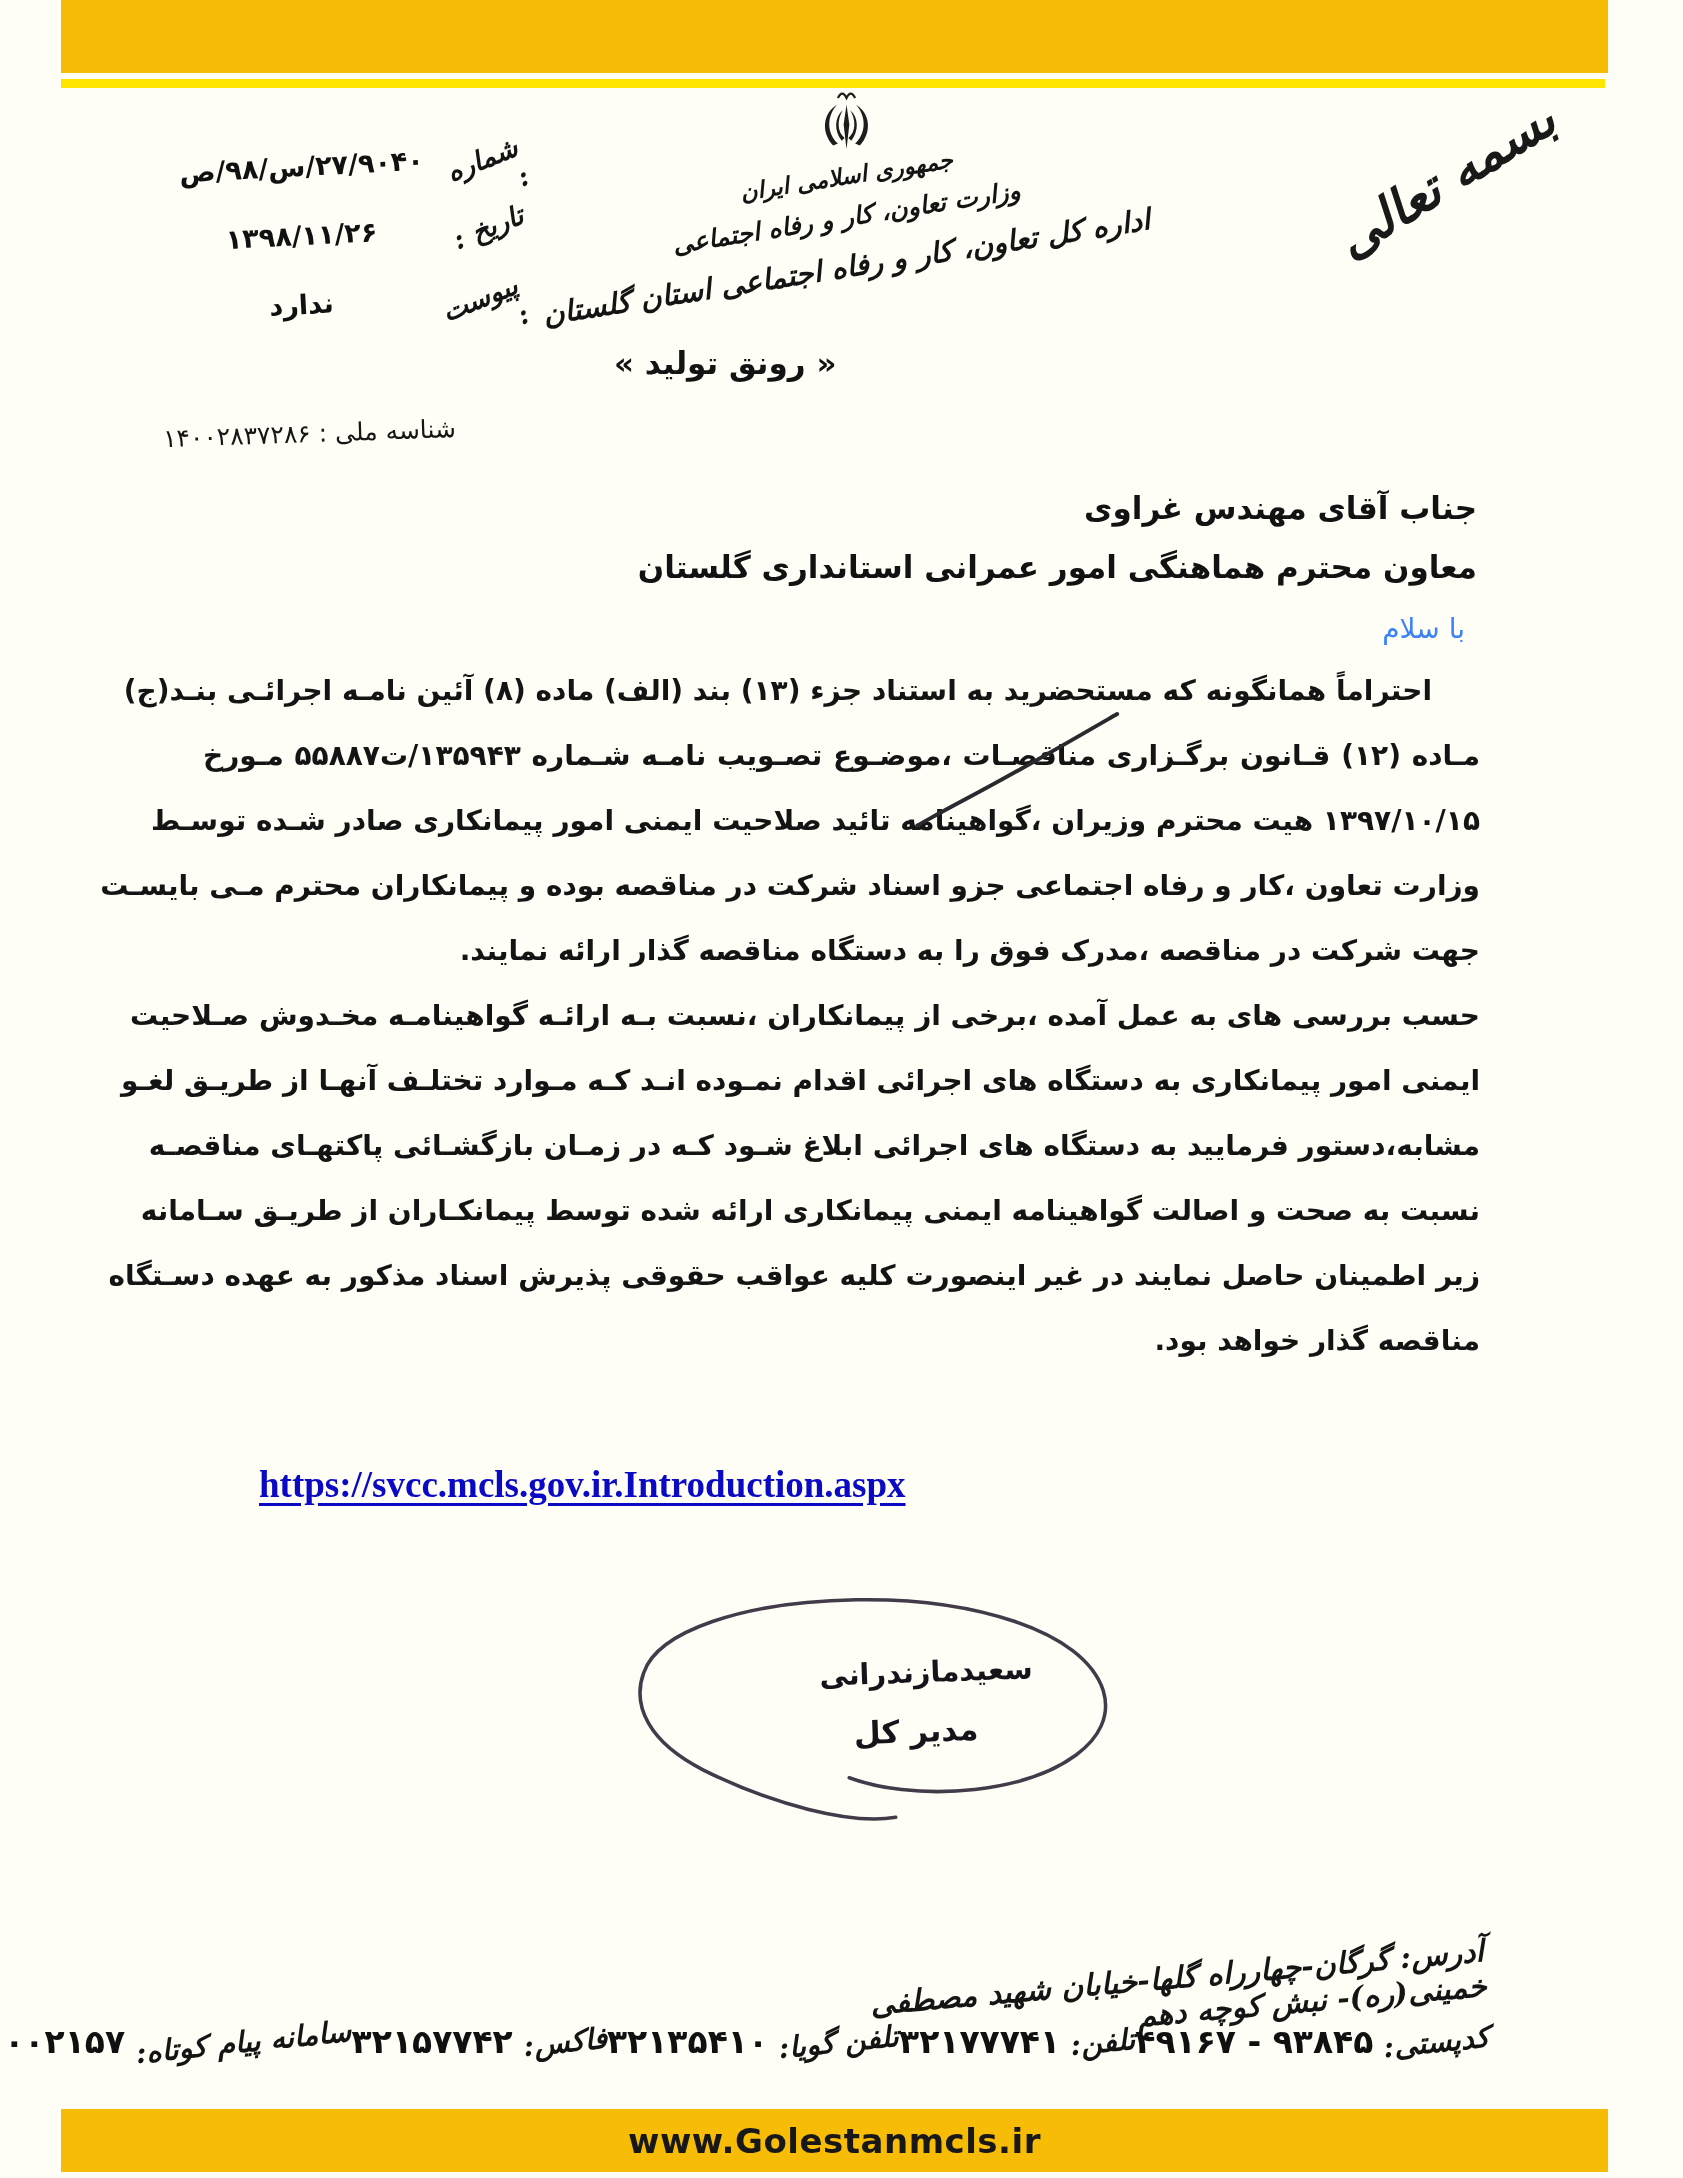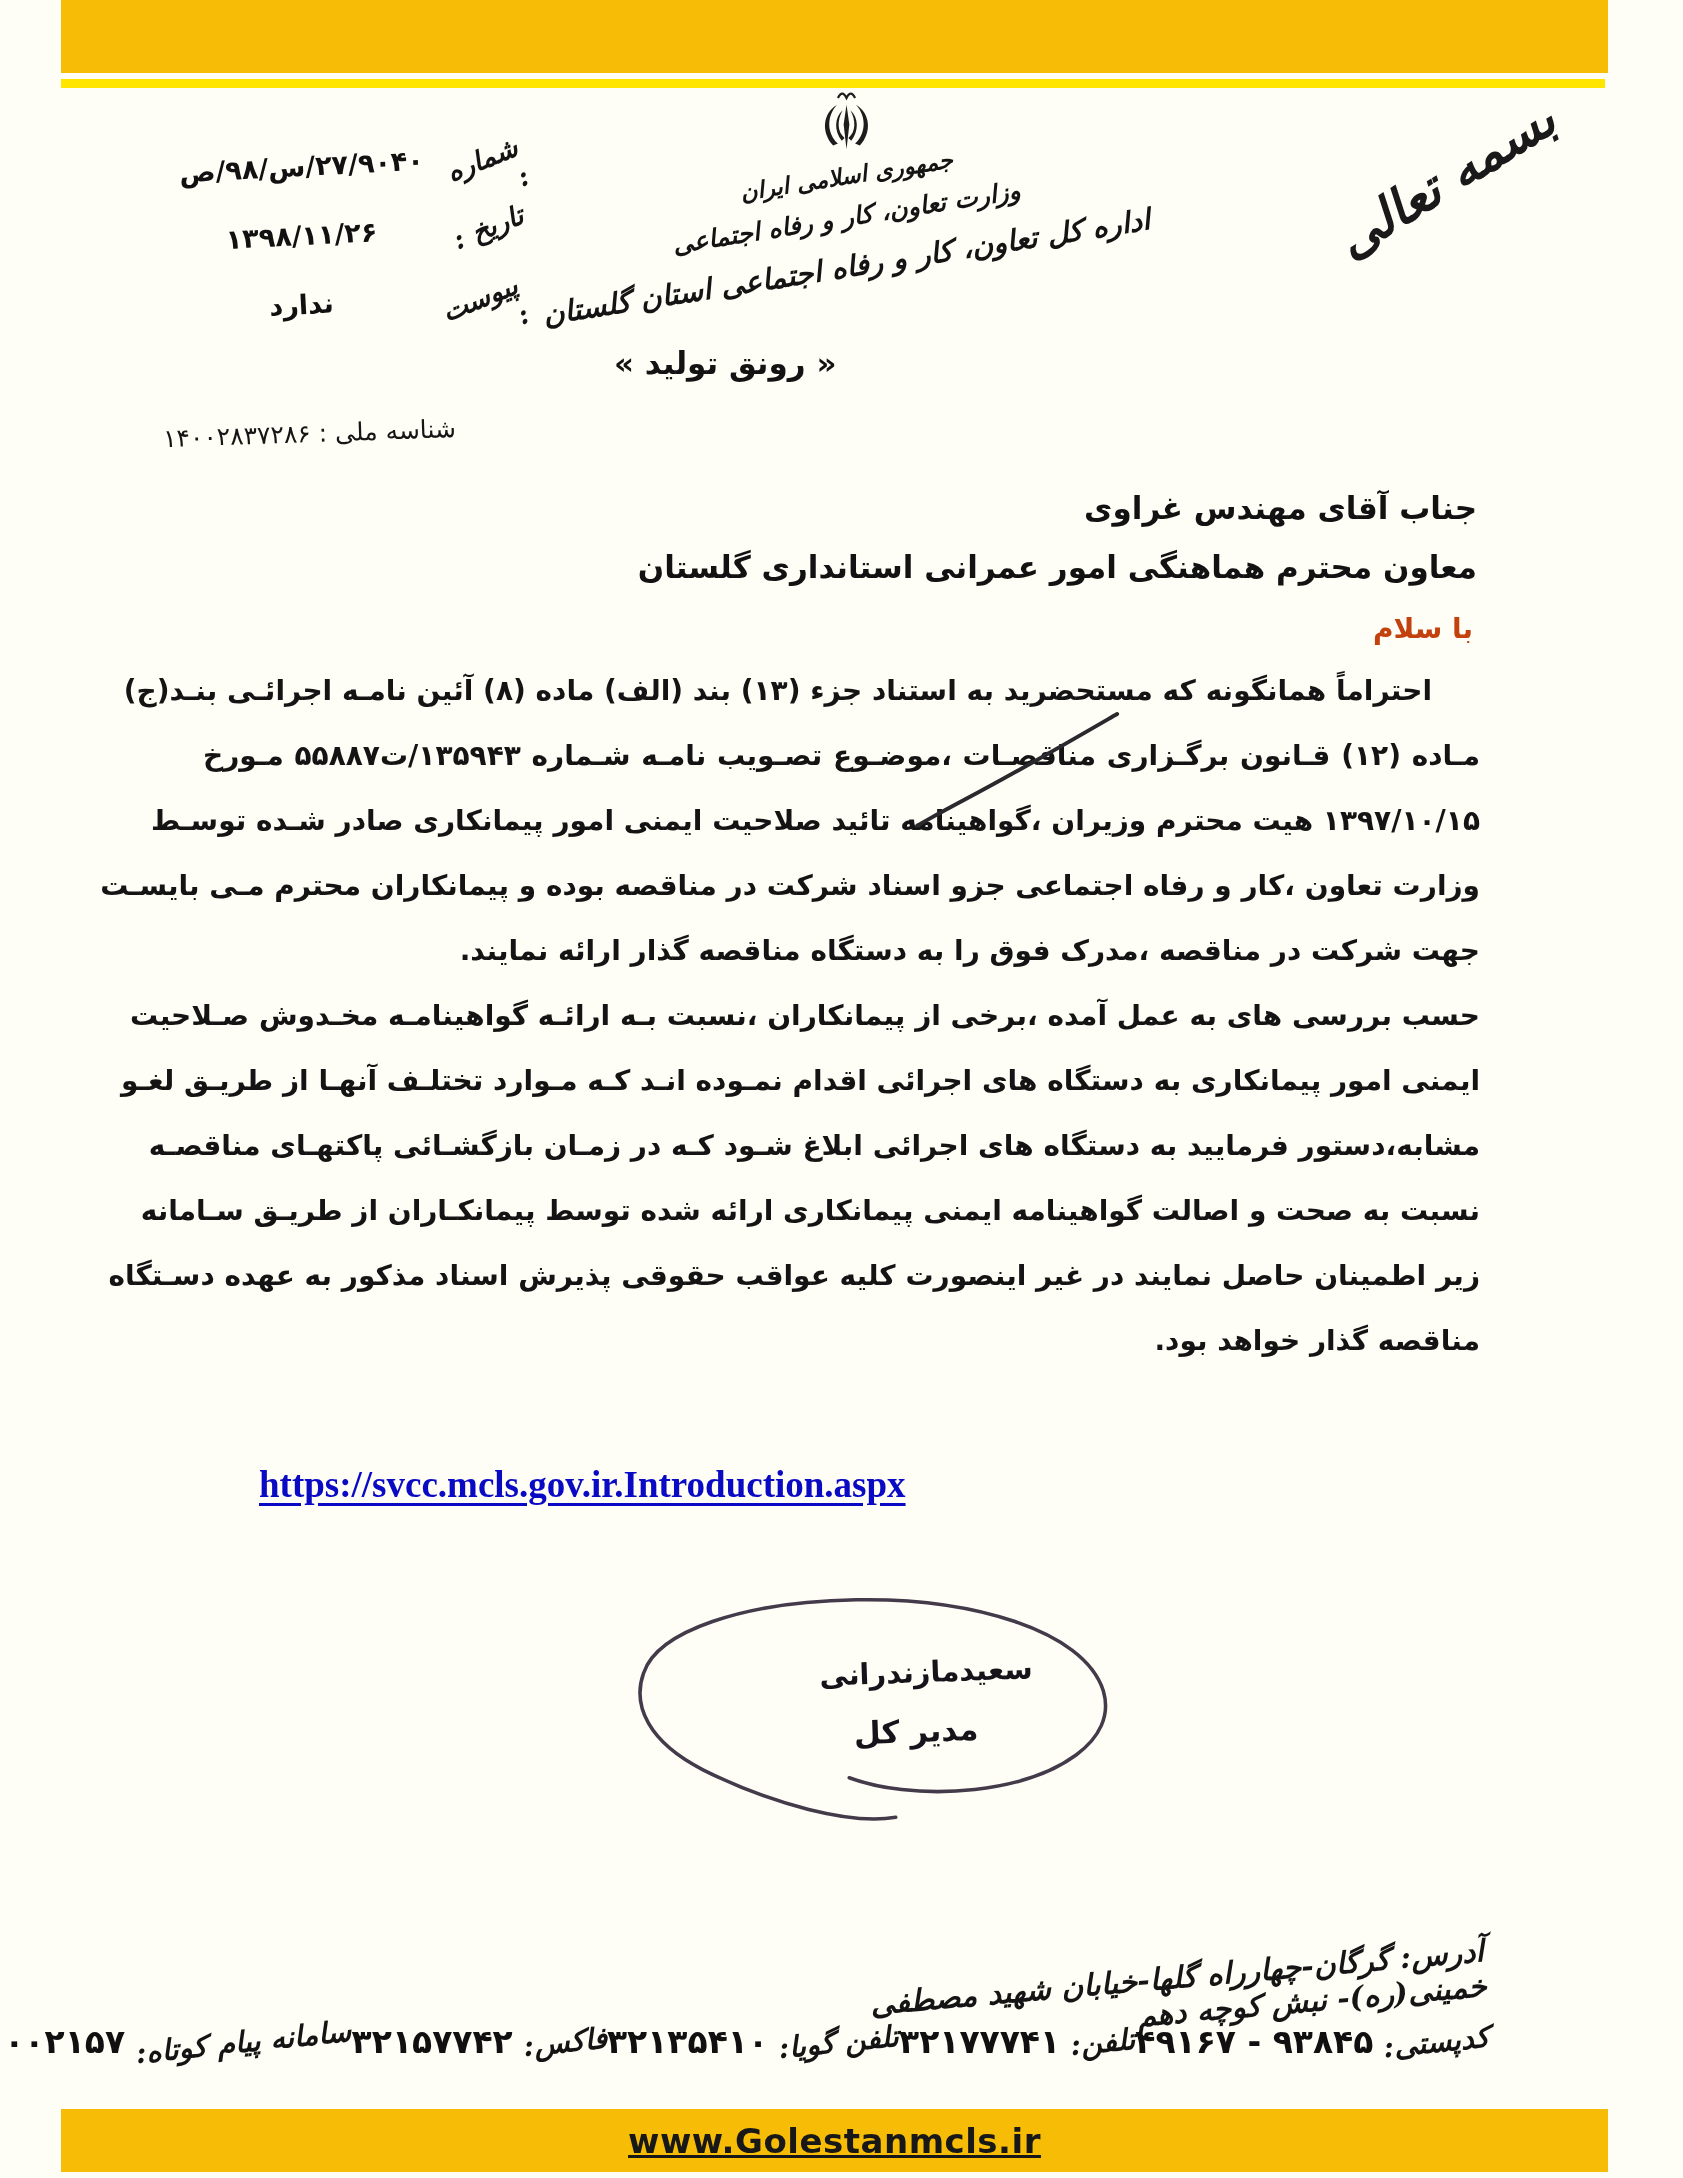--- a/index.html
+++ b/index.html
@@ -4,21 +4,21 @@
 <style>
   html,body{margin:0;padding:0;}
   body{background:#ffffff;font-family:"DejaVu Sans",sans-serif;}
   #page{position:relative;width:1683px;height:2178px;background:#FFFEF6;overflow:hidden;}
 
   
   .top-bar{position:absolute;left:61px;top:0;width:1547px;height:73px;background:#F7BD06;}
   .thin-line{position:absolute;left:61px;top:79px;width:1544px;height:9px;background:#FFE500;}
   .bottom-bar{position:absolute;left:61px;top:2109px;width:1547px;height:63px;background:#F7BD06;
               display:flex;align-items:center;justify-content:center;}
-  .website{font-size:34px;font-weight:bold;color:#181818;letter-spacing:0.5px;text-decoration:underline;}
+  .website{font-size:34px;font-weight:bold;color:#181818;letter-spacing:0.5px;}
 
   
   .besmeh{position:absolute;right:114px;top:149px;font-family:"DejaVu Serif",serif;font-style:italic;
           font-weight:bold;font-size:51px;color:#191919;transform:rotate(-32deg);transform-origin:center;}
   .emblem{position:absolute;left:818px;top:89px;}
   .gov-block{position:absolute;left:495px;top:158px;width:703px;text-align:center;color:#141414;}
   .gov-line{font-family:"DejaVu Serif",serif;font-style:italic;font-weight:bold;transform:rotate(-9deg);}
   .gov-1{font-size:23px;margin-top:4px;}
   .gov-2{font-size:25px;margin-top:14px;}
   .gov-3{font-size:29px;margin-top:18px;}
@@ -31,21 +31,21 @@
               margin-left:8px;transform:rotate(-3deg);width:277px;text-align:center;margin-top:6px;}
 
   .slogan{position:absolute;left:614px;top:345px;width:475px;
           font-size:31px;font-weight:bold;color:#131313;}
   .national-id{position:absolute;left:163px;top:418px;width:356px;direction:rtl;text-align:left;
                font-size:25px;color:#151515;transform:rotate(-2deg);letter-spacing:2px;}
 
   
   .recipient1{position:absolute;right:206px;top:490px;font-size:31px;font-weight:bold;color:#121212;direction:rtl;}
   .recipient2{position:absolute;right:206px;top:549px;font-size:31px;font-weight:bold;color:#121212;direction:rtl;}
-  .salutation{position:absolute;right:210px;top:612px;font-size:28px;font-weight:bold;color:#c2410c;direction:rtl;}
+  .salutation{position:absolute;right:218px;top:612px;font-size:28px;font-weight:normal;color:#3b82f6;direction:rtl;}
 
   .body-text{position:absolute;left:203px;top:661px;width:1277px;direction:rtl;color:#141414;}
   .line{height:65px;line-height:59px;font-size:28px;font-weight:bold;
         text-align:justify;text-align-last:justify;white-space:nowrap;}
   .line.indent{padding-right:48px;}
   .line.para-end{text-align:right;text-align-last:right;}
 
   .pen-stroke{position:absolute;left:881px;top:708px;pointer-events:none;}
 
   .link-row{position:absolute;left:246px;top:1463px;}

